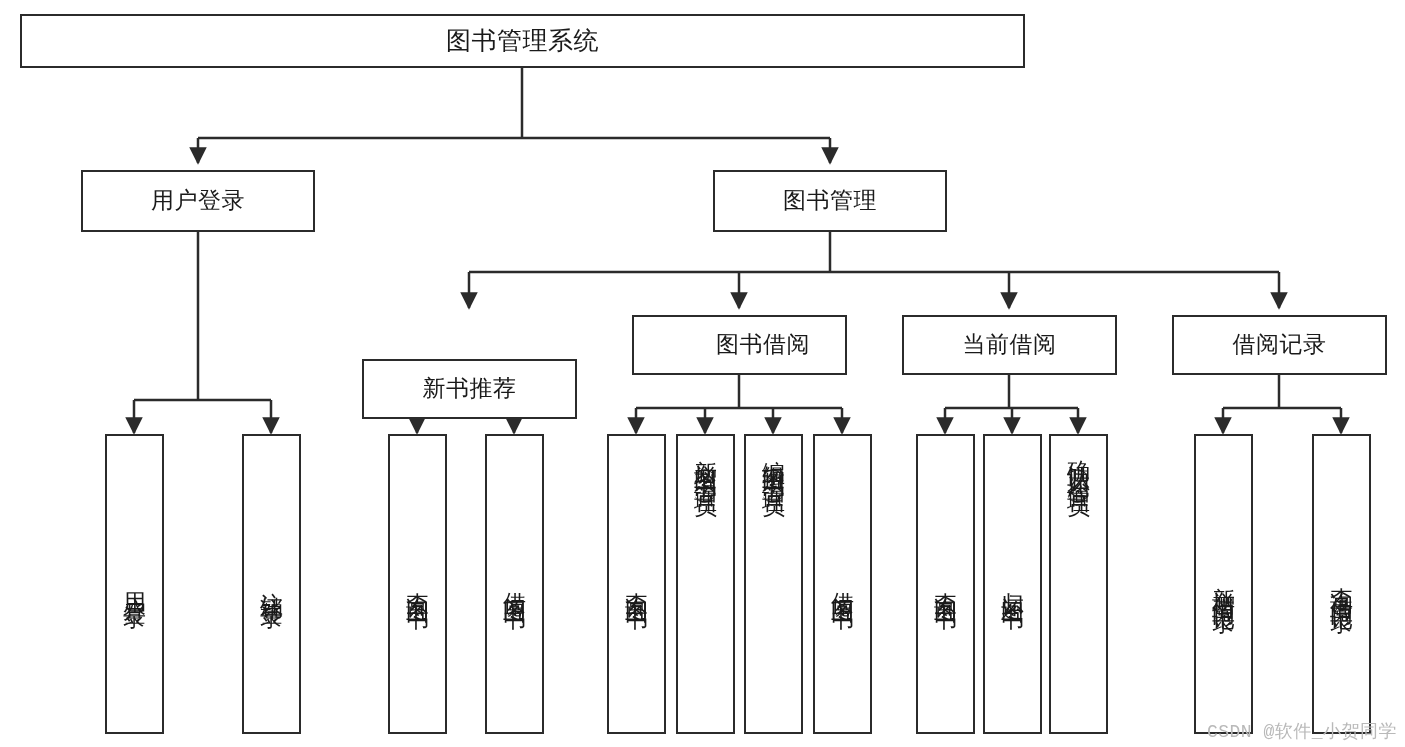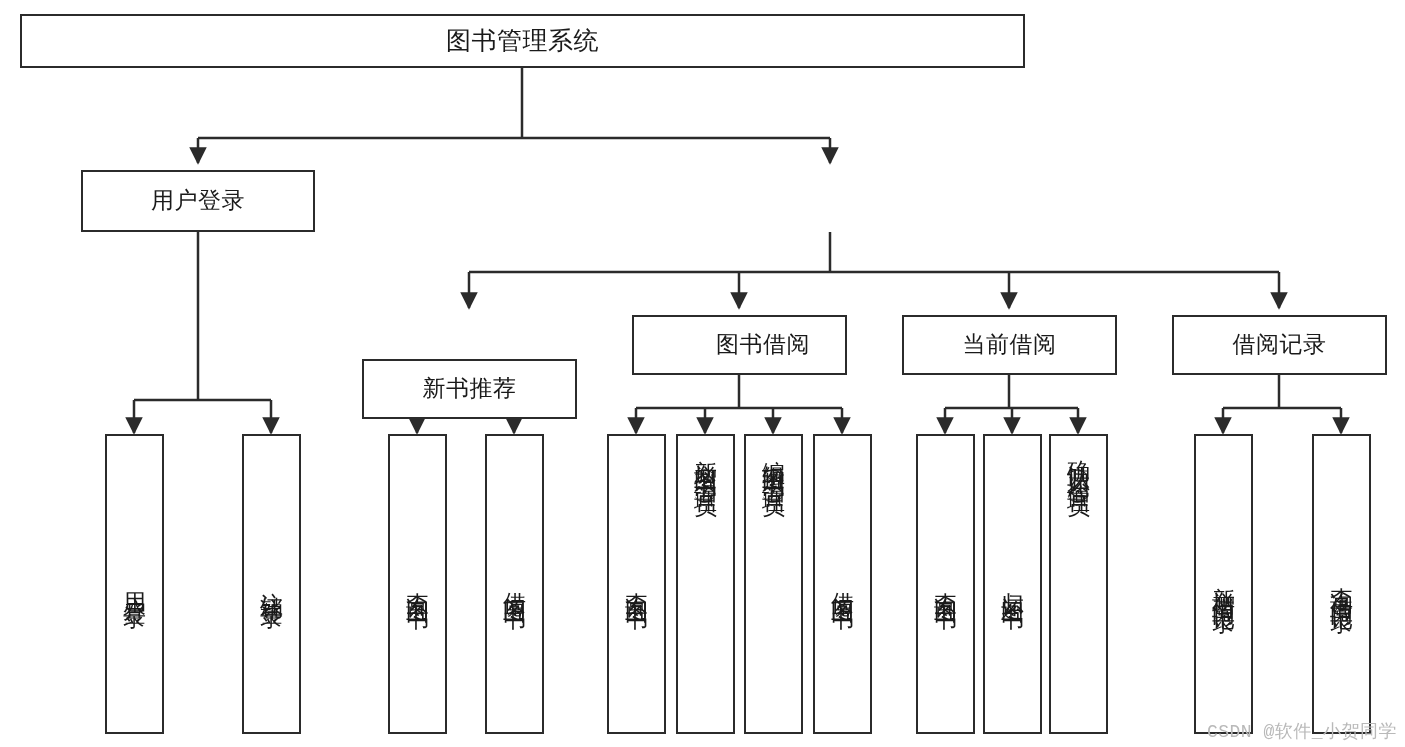--- a/index.html
+++ b/index.html
@@ -136,20 +136,23 @@
     </g>
   </svg>
 
   <div class="node root" style="left:20px; top:14px; width:1005px; height:54px;">
     <span class="node-label">图书管理系统</span>
   </div>
 
   <div class="node lvl2" style="left:81px; top:170px; width:234px; height:62px;">
     <span class="node-label">用户登录</span>
   </div>
+  <div class="node lvl2" style="left:713px; top:170px; width:234px; height:62px;">
+    <span class="node-label">图书管理</span>
+  </div>
 
   <div class="node lvl3" style="left:362px; top:315px; width:215px; height:60px;margin-top:44px;">
     <span class="node-label">新书推荐</span>
   </div>
   <div class="node lvl3" style="left:632px; top:315px; width:215px; height:60px;padding-left:47px;">
     <span class="node-label">图书借阅</span>
   </div>
   <div class="node lvl3" style="left:1172px; top:315px; width:215px; height:60px;">
     <span class="node-label">借阅记录</span>
   </div>

